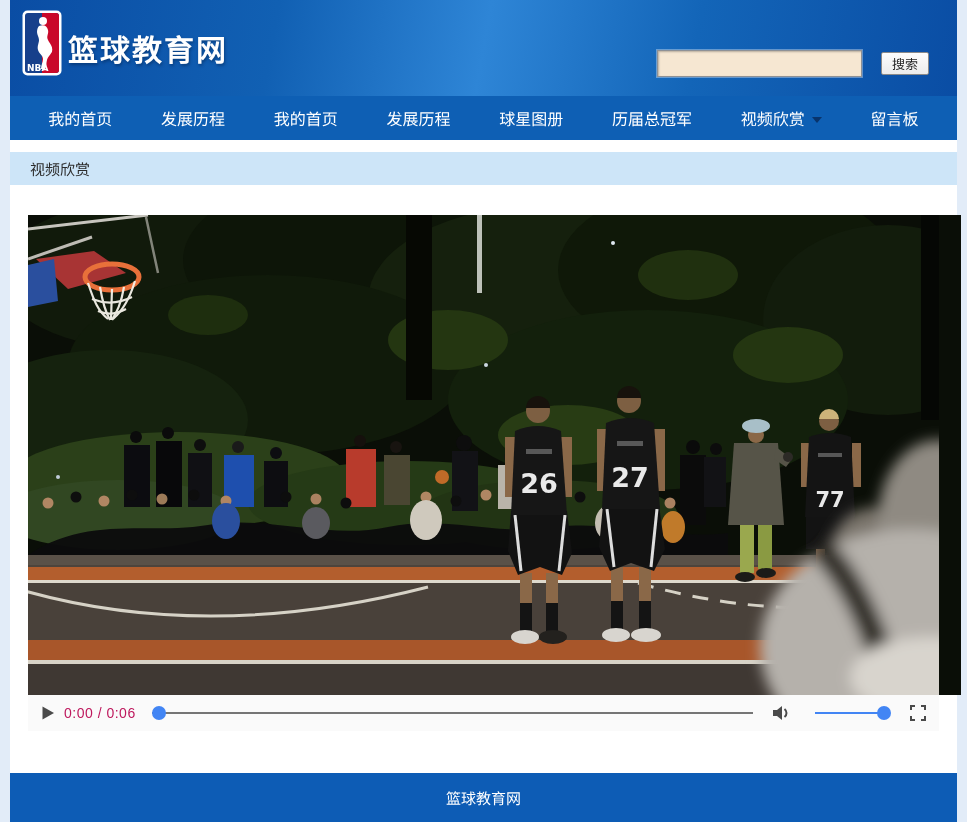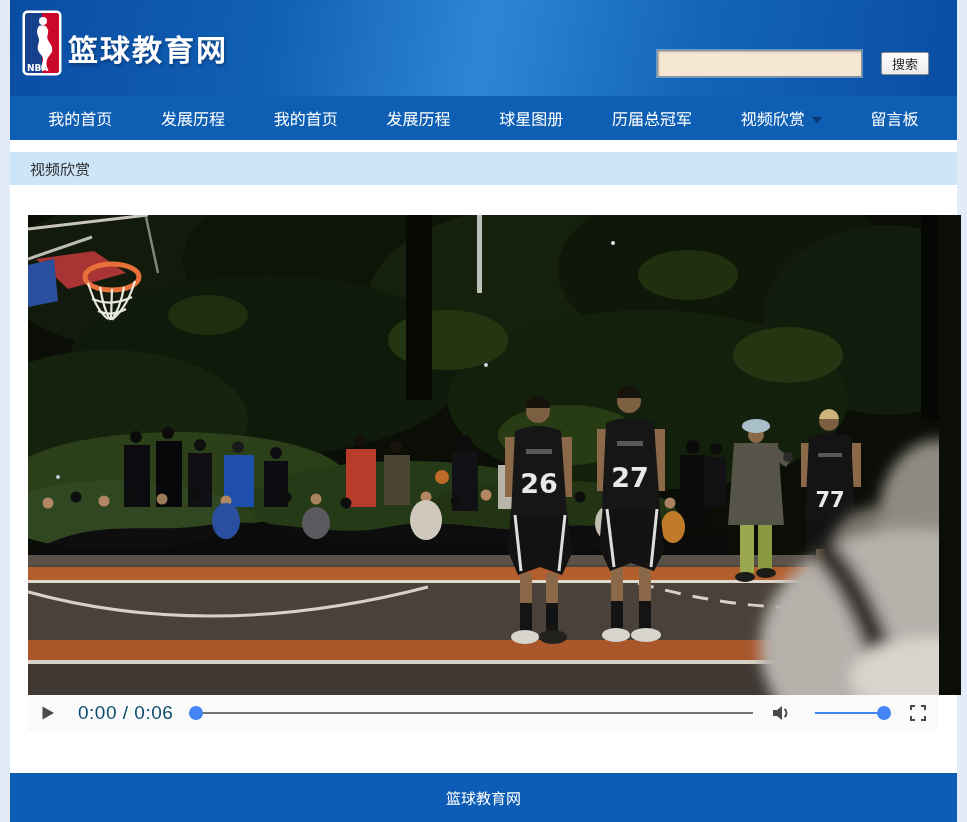--- a/index.html
+++ b/index.html
@@ -65,21 +65,21 @@
   .video-player { width:911px; margin:30px auto 0 auto; }
   .video-screen { width:933px; height:480px; background:#0a0e07; font-size:0; }
   .video-screen svg { display:block; }
   .jersey-num { font-family:"DejaVu Sans",sans-serif; font-weight:bold; fill:#e9e9e9; }
 
   .video-controls {
     width:911px; height:36px; background:#fafafa;
     display:flex; align-items:center; padding:0 12px;
   }
   .play-btn { width:16px; height:16px; flex:none; cursor:pointer; background:none; border:none; padding:0; }
-  .time-display { font-size:19px; color:#0c4a6e; margin-left:22px; flex:none; letter-spacing:.5px; }
+  .time-display { font-size:14px; color:#be185d; margin-left:8px; flex:none; letter-spacing:.5px; }
   .seek-bar { position:relative; flex:1 1 auto; height:16px; margin:0 18px 0 16px; cursor:pointer; }
   .seek-track { position:absolute; left:0; right:0; top:7px; height:2px; background:#757575; }
   .seek-thumb { position:absolute; top:1px; left:0; width:14px; height:14px; border-radius:50%; background:#4285f4; }
   .mute-btn { flex:none; width:20px; height:18px; cursor:pointer; background:none; border:none; padding:0; }
   .volume-bar { position:relative; flex:none; width:72px; height:16px; margin:0 22px 0 24px; cursor:pointer; }
   .volume-track { position:absolute; left:0; right:0; top:7px; height:2px; background:#4285f4; }
   .volume-thumb { position:absolute; top:1px; width:14px; height:14px; border-radius:50%; background:#4285f4; }
   .fullscreen-btn { flex:none; width:18px; height:18px; cursor:pointer; background:none; border:none; padding:0; }
 
   

